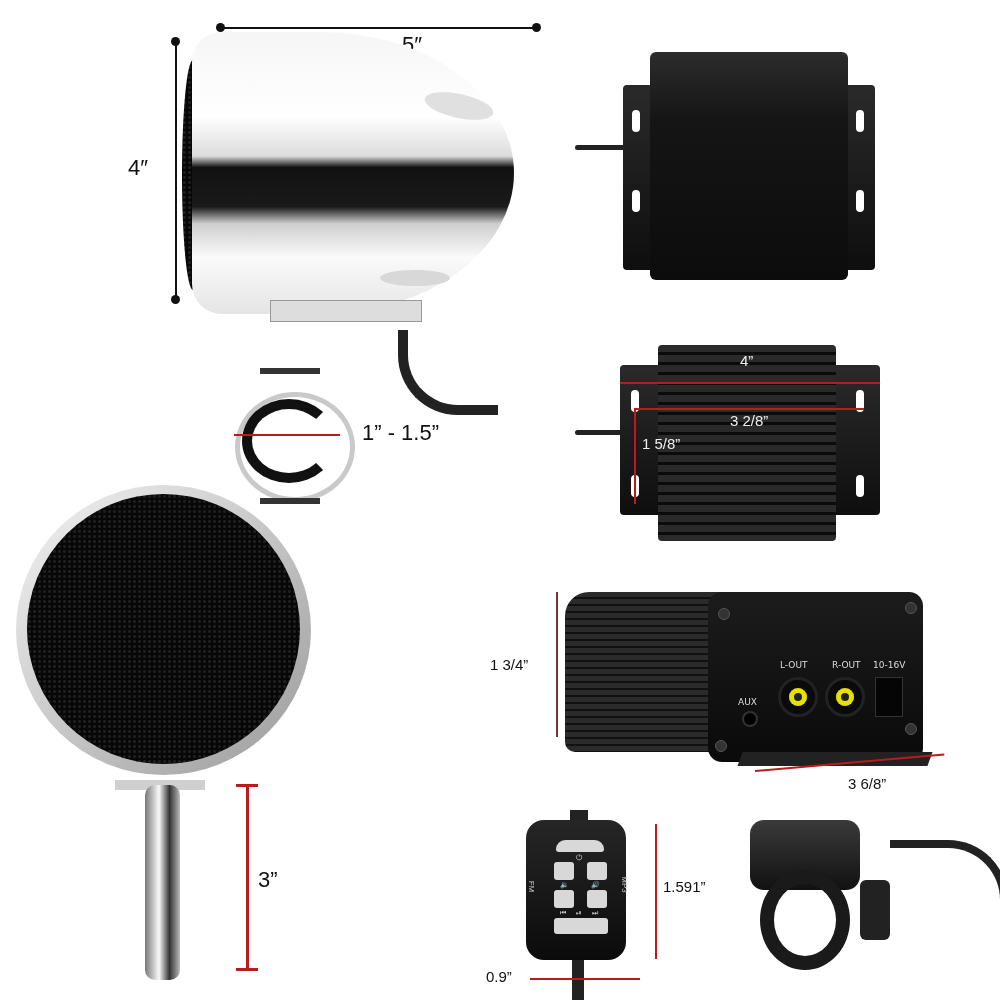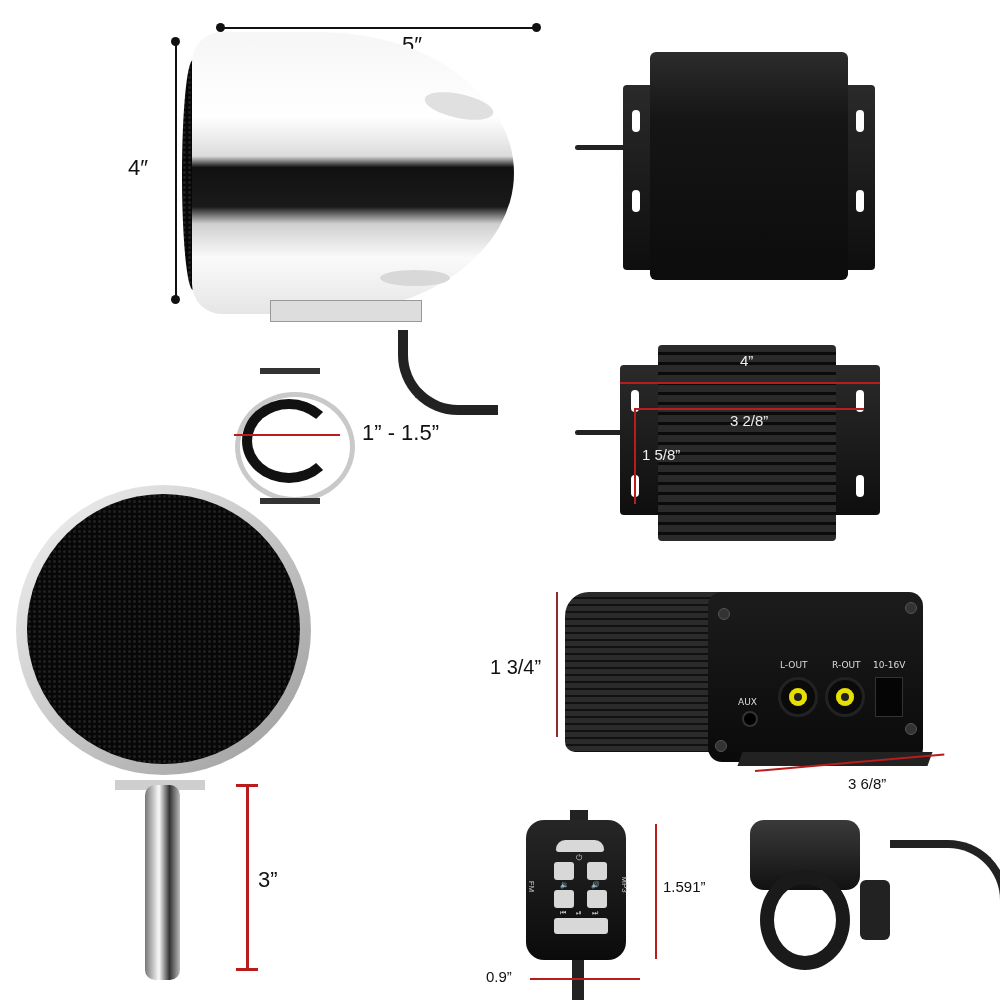--- a/index.html
+++ b/index.html
@@ -83,26 +83,26 @@
   <div class="slot" style="left:61px;top:50px;"></div>
   <div class="slot" style="left:61px;top:135px;"></div>
   <div class="slot" style="left:286px;top:50px;"></div>
   <div class="slot" style="left:286px;top:135px;"></div>
   <div class="abs ribs-h" style="left:88px;top:5px;width:178px;height:196px;border-radius:4px;"></div>
   <div class="redline" style="left:50px;top:42px;width:260px;height:2px;"></div>
   <div class="abs dim-w" style="left:170px;top:12px;">4”</div>
   <div class="redline" style="left:64px;top:68px;width:230px;height:2px;"></div>
   <div class="abs dim-w" style="left:160px;top:72px;">3 2/8”</div>
   <div class="redline" style="left:64px;top:68px;width:2px;height:96px;"></div>
-  <div class="abs dim-w" style="left:72px;top:106px;">1 5/8”</div>
+  <div class="abs dim-w" style="left:72px;top:95px;">1 5/8”</div>
 </div>
 
 <div class="abs" style="left:480px;top:580px;width:480px;height:220px;">
   <div class="blackline" style="left:76px;top:12px;width:2px;height:145px;background:#8b2e2e;"></div>
-  <div class="abs dim-sm" style="left:10px;top:76px;font-size:20px;">1 3/4”</div>
+  <div class="abs dim-sm" style="left:10px;top:76px;font-size:15px;">1 3/4”</div>
   <div class="abs ribs" style="left:85px;top:12px;width:160px;height:160px;border-radius:24px 0 0 10px;"></div>
   <div class="abs" style="left:228px;top:12px;width:215px;height:170px;border-radius:14px;background:linear-gradient(180deg,#1c1c1c,#0a0a0a);"></div>
   <div class="screw" style="left:238px;top:28px;"></div>
   <div class="screw" style="left:425px;top:22px;"></div>
   <div class="screw" style="left:235px;top:160px;"></div>
   <div class="screw" style="left:425px;top:143px;"></div>
   <div class="lbl-w" style="left:258px;top:117px;">AUX</div>
   <div class="abs" style="left:262px;top:131px;width:12px;height:12px;border-radius:50%;background:#000;border:2px solid #333;"></div>
   <div class="lbl-w" style="left:300px;top:80px;">L-OUT</div>
   <div class="rca" style="left:298px;top:97px;"></div>

